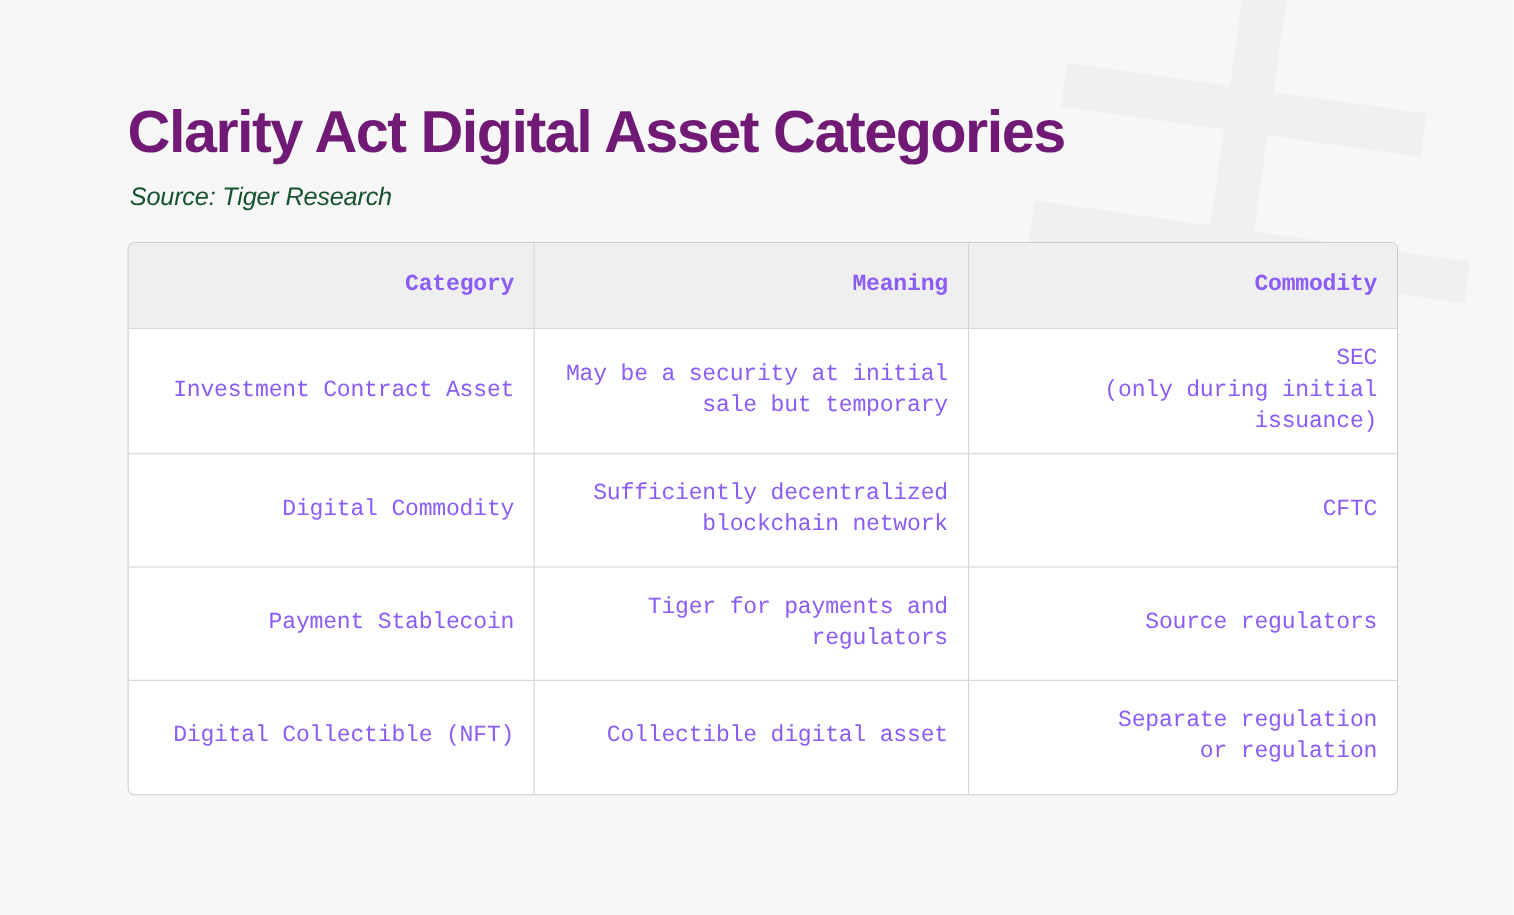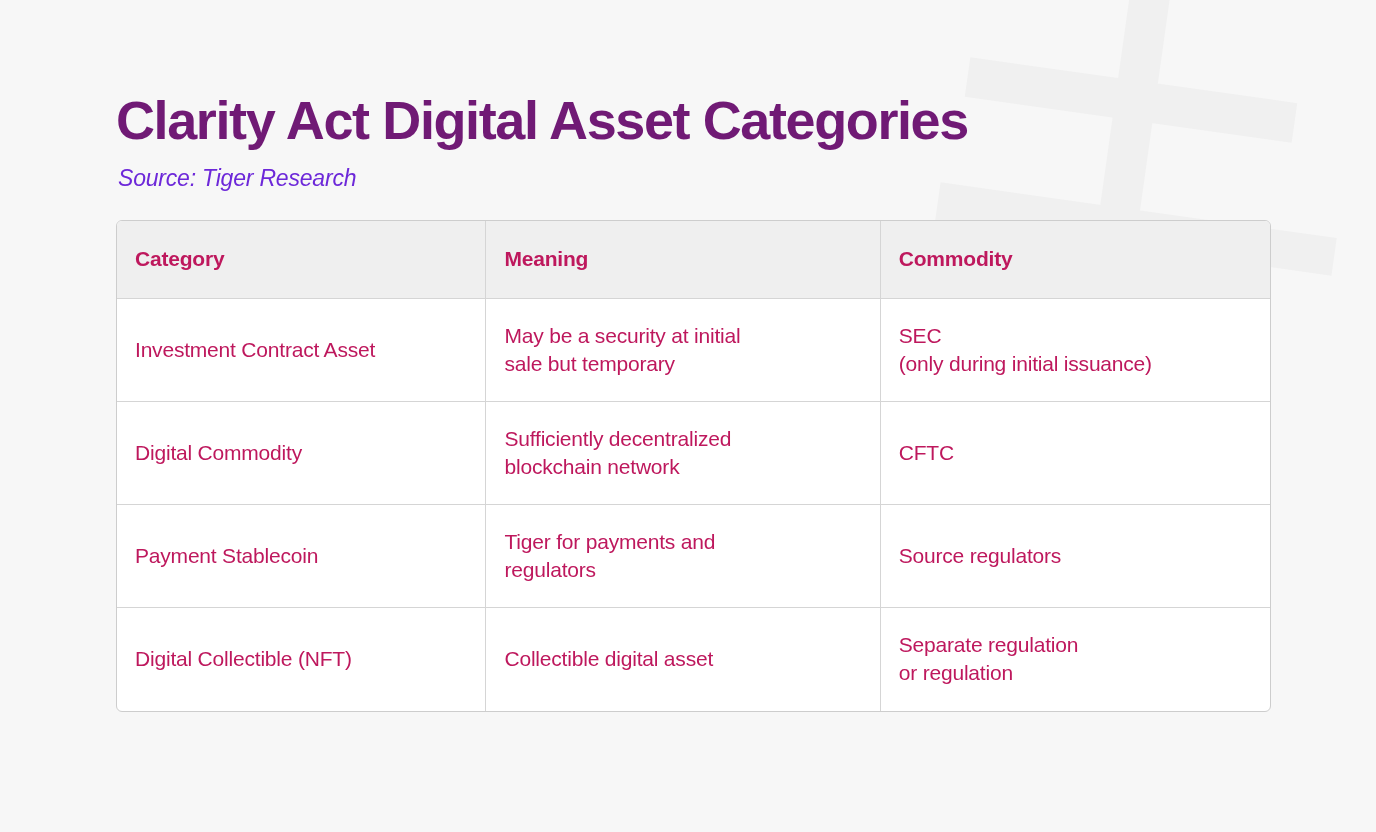--- a/index.html
+++ b/index.html
@@ -38,21 +38,21 @@
     font-weight: bold;
     letter-spacing: -1.4px;
     color: #701a75;
     margin: 0;
     line-height: 1.05;
   }
 
   .source {
     font-size: 23px;
     font-style: italic;
-    color: #6d28d9;
+    color: #14532d;
     margin: 16px 0 0 2px;
     letter-spacing: -0.2px;
   }
 
   .table-wrap {
     margin-top: 28px;
     width: 1155px;
     border: 1px solid #cdcdcd;
     border-radius: 6px;
     overflow: hidden;
@@ -62,24 +62,25 @@
   table.data-table {
     width: 100%;
     border-collapse: collapse;
     table-layout: fixed;
   }
 
   table.data-table th,
   table.data-table td {
     border-right: 1px solid #d5d5d5;
     border-bottom: 1px solid #d5d5d5;
-    text-align: left;
+    text-align: right;
     vertical-align: middle;
     padding: 14px 18px;
-    color: #be185d;
+    color: #8b5cf6;
+    font-family: Liberation Mono, monospace;
   }
   table.data-table th:last-child,
   table.data-table td:last-child { border-right: none; }
   table.data-table tr:last-child td { border-bottom: none; }
 
   table.data-table thead th {
     background: #efefef;
     font-size: 21px;
     font-weight: bold;
     height: 78px;

